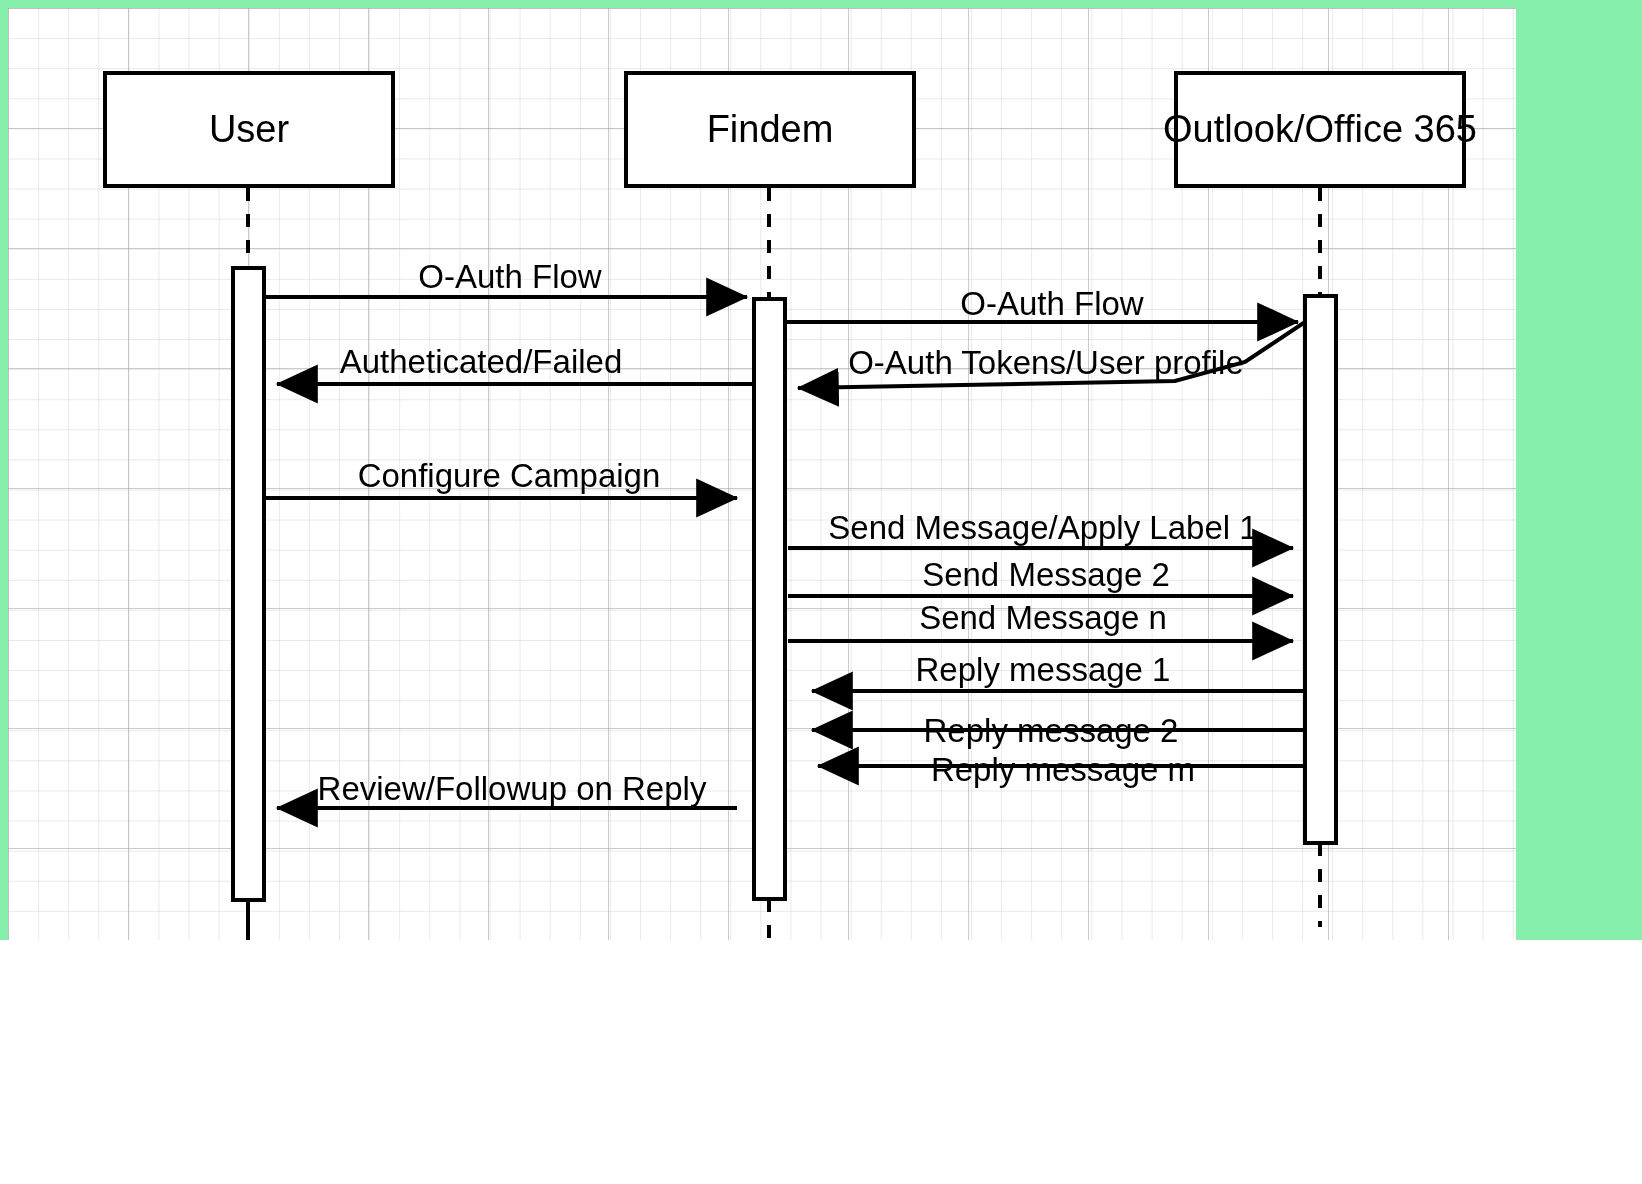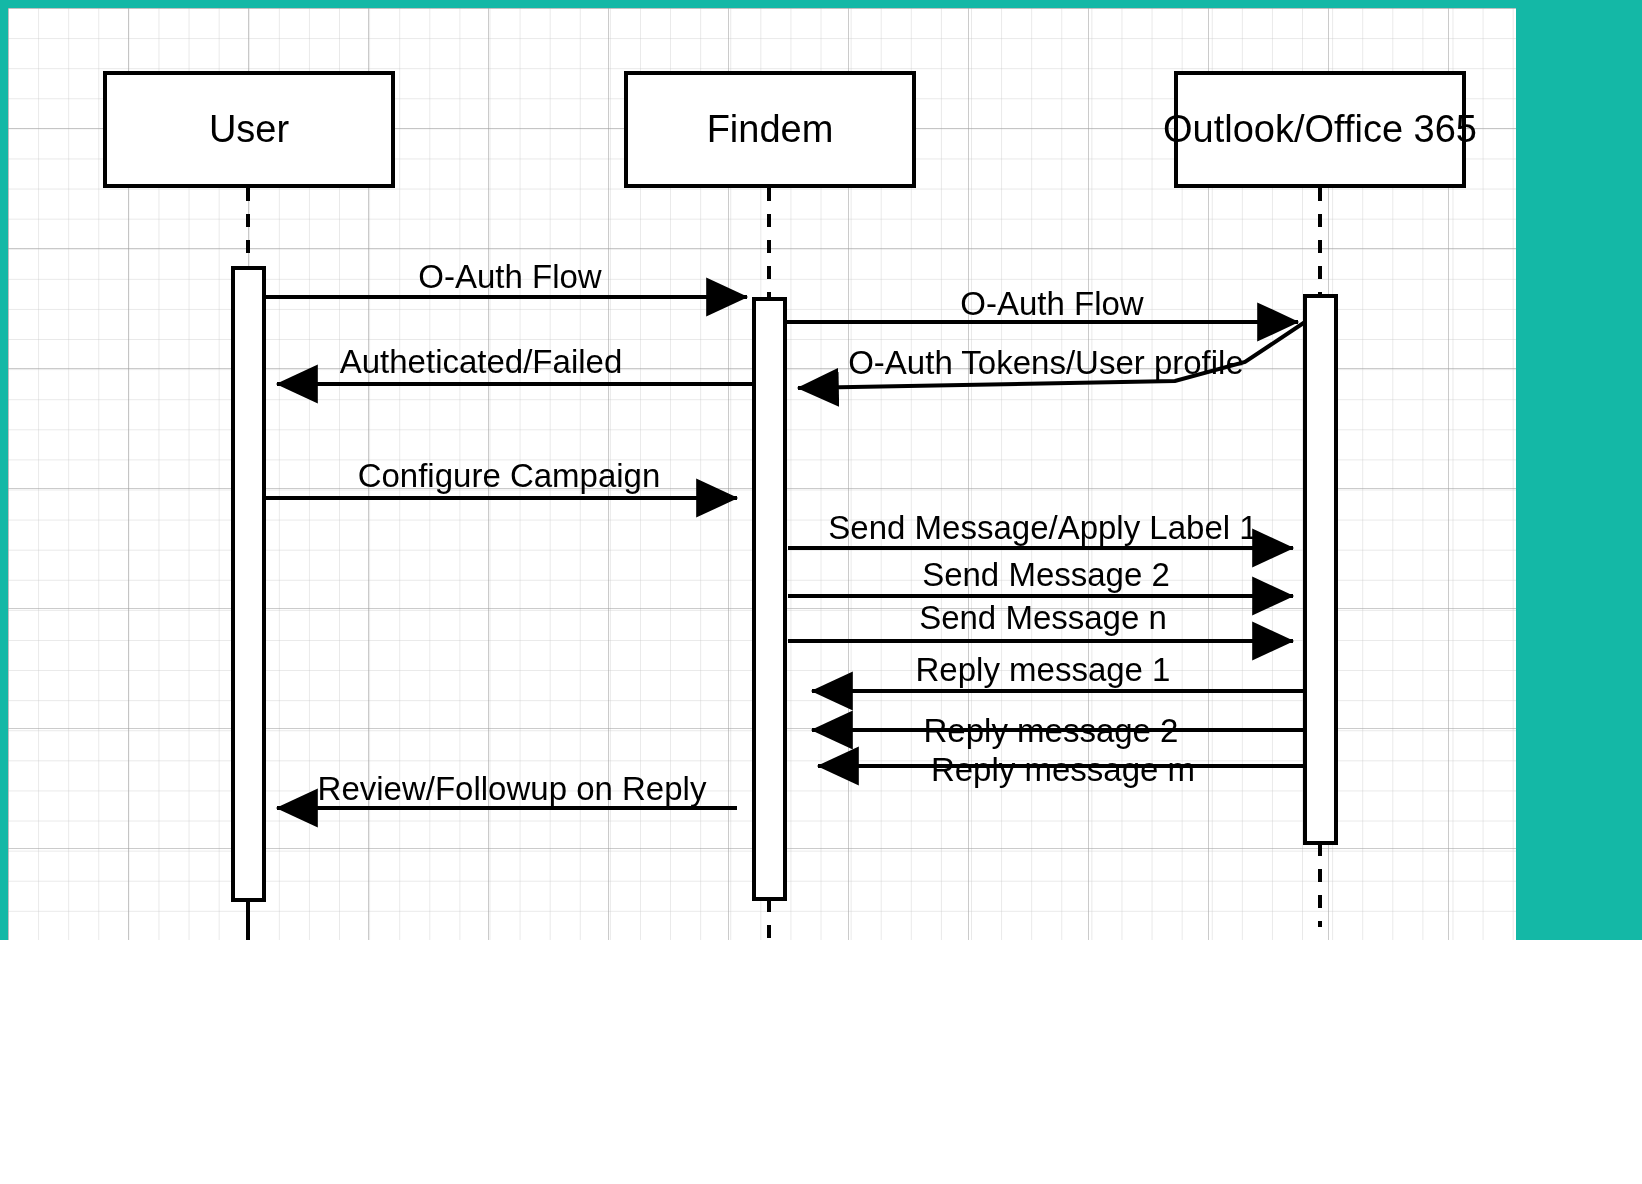--- a/index.html
+++ b/index.html
@@ -4,21 +4,21 @@
 <style>
   html, body {
     margin: 0;
     padding: 0;
     background: #ffffff;
   }
   #canvas {
     position: relative;
     width: 1642px;
     height: 940px;
-    background: #14b8a6;
+    background: #86efac;
     overflow: hidden;
     font-family: "Liberation Sans", sans-serif;
   }
   
   #grid {
     position: absolute;
     left: 8px;
     top: 8px;
     width: 1508px;
     height: 1082px;

